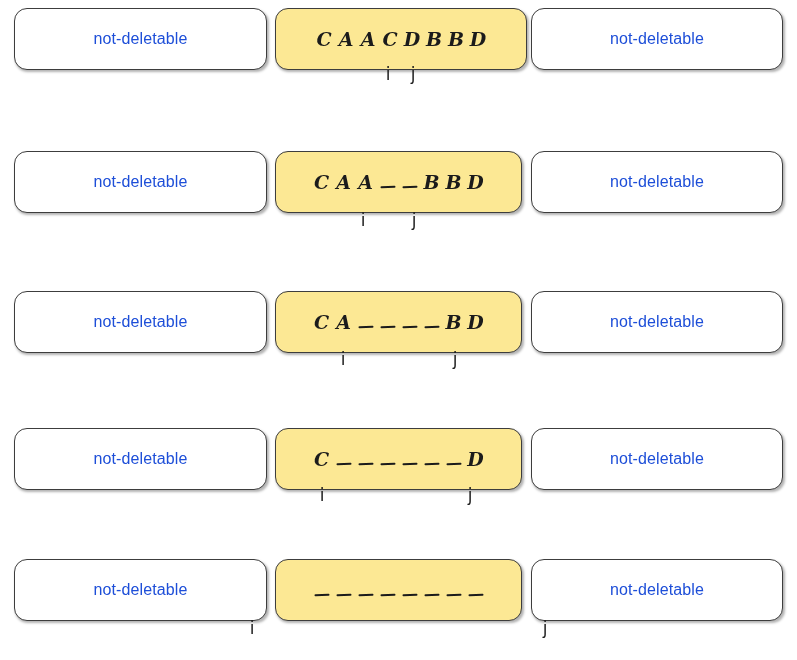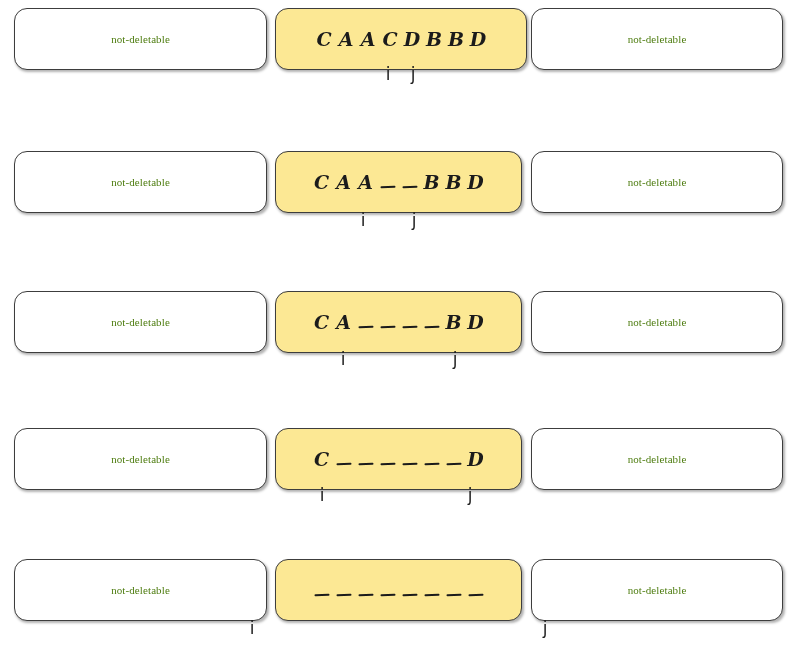--- a/index.html
+++ b/index.html
@@ -45,24 +45,24 @@
 
   .box.fixed {
     background: #ffffff;
   }
 
   .box.window {
     background: #fce894;
   }
 
   .fixed-label {
-    font-family: Liberation Serif, serif;
-    font-size: 11px;
+    font-family: Liberation Sans, sans-serif;
+    font-size: 16px;
     letter-spacing: 0.1px;
-    color: #4d7c0f;
+    color: #1d4ed8;
     white-space: nowrap;
   }
 
   
   .seq {
     display: flex;
     align-items: center;
     justify-content: center;
     white-space: nowrap;
     font-family: "DejaVu Serif", serif;

